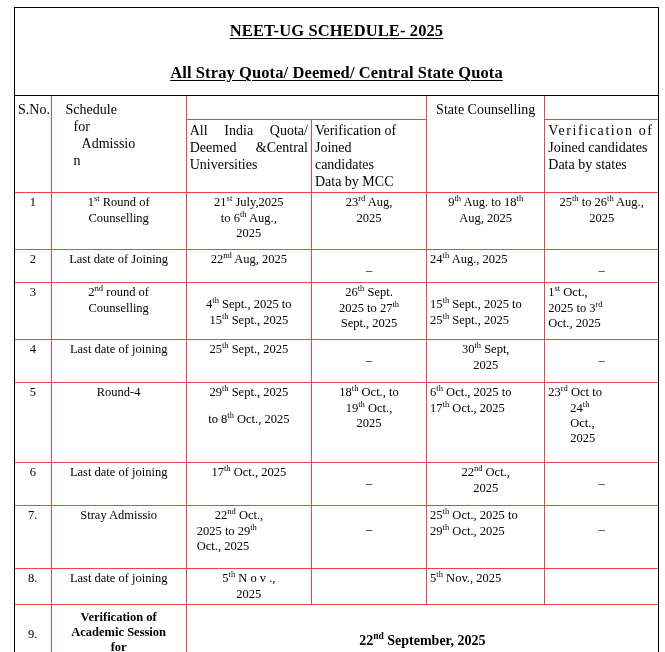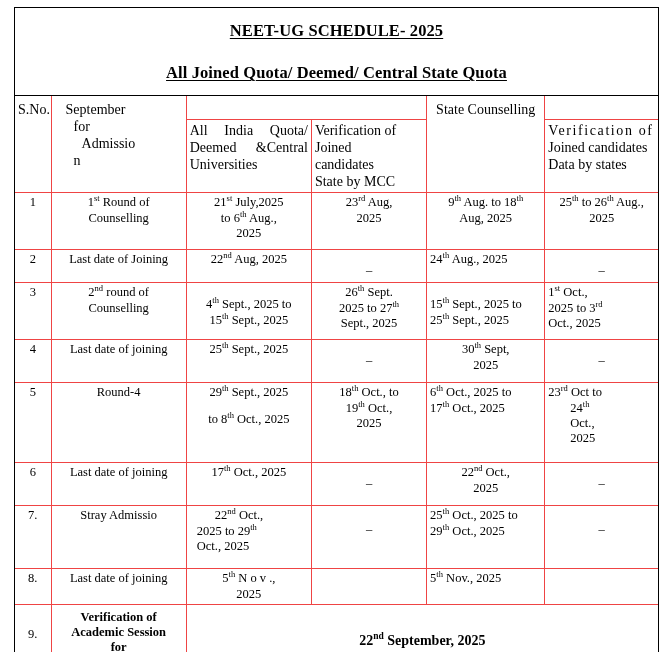--- a/index.html
+++ b/index.html
@@ -108,21 +108,21 @@
 
   <table class="doc-table">
     <colgroup>
         <col style="width:644px">
       </colgroup>
     <tbody>
 
       <tr>
         <td class="title-cell">
           <div class="title-line1">NEET-UG SCHEDULE- 2025</div>
-          <div class="title-line2">All Joined Quota/ Deemed/ Central State Quota</div>
+          <div class="title-line2">All Stray Quota/ Deemed/ Central State Quota</div>
         </td>
       </tr>
 
       <tr>
         <td class="grid-cell nb-top">
 
           <table class="grid">
             <colgroup>
               <col style="width:36px">
               <col style="width:135px">
@@ -131,41 +131,41 @@
               <col style="width:118px">
               <col style="width:113px">
             </colgroup>
             <tbody>
 
               <tr>
                 <td rowspan="2" class="hdr hdr-center nb-top nb-left" style="padding-top:5px;">
                   <span>S.No.</span>
                 </td>
                 <td rowspan="2" class="hdr nb-top" style="padding-top:5px; padding-left:14px;">
-                  <span style="display:block">September</span>
+                  <span style="display:block">Schedule</span>
                   <span style="display:block; padding-left:8px;">for</span>
                   <span style="display:block; padding-left:8px;margin-left:8px;">Admissio</span>
                   <span style="display:block; padding-left:8px;">n</span>
                 </td>
                 <td colspan="2" class="nb-top" style="height:19px;"></td>
                 <td rowspan="2" class="hdr hdr-center nb-top" style="padding-top:5px;">
                   <span>State Counselling</span>
                 </td>
                 <td class="nb-top nb-right"></td>
               </tr>
 
               <tr>
                 <td class="hdr hdr-just" style="height:68px;">
                   <span>All India Quota/ Deemed &amp;Central Universities</span>
                 </td>
                 <td class="hdr">
                   <span style="display:block">Verification of</span>
                   <span style="display:block">Joined</span>
                   <span style="display:block">candidates</span>
-                  <span style="display:block">State by MCC</span>
+                  <span style="display:block">Data by MCC</span>
                 </td>
                 <td class="hdr nb-right">
                   <span style="display:block" class="spread">Verification of</span>
                   <span style="display:block">Joined candidates</span>
                   <span style="display:block">Data by states</span>
                 </td>
               </tr>
 
               <tr>
                 <td class="c nb-left" style="height:52px;">

